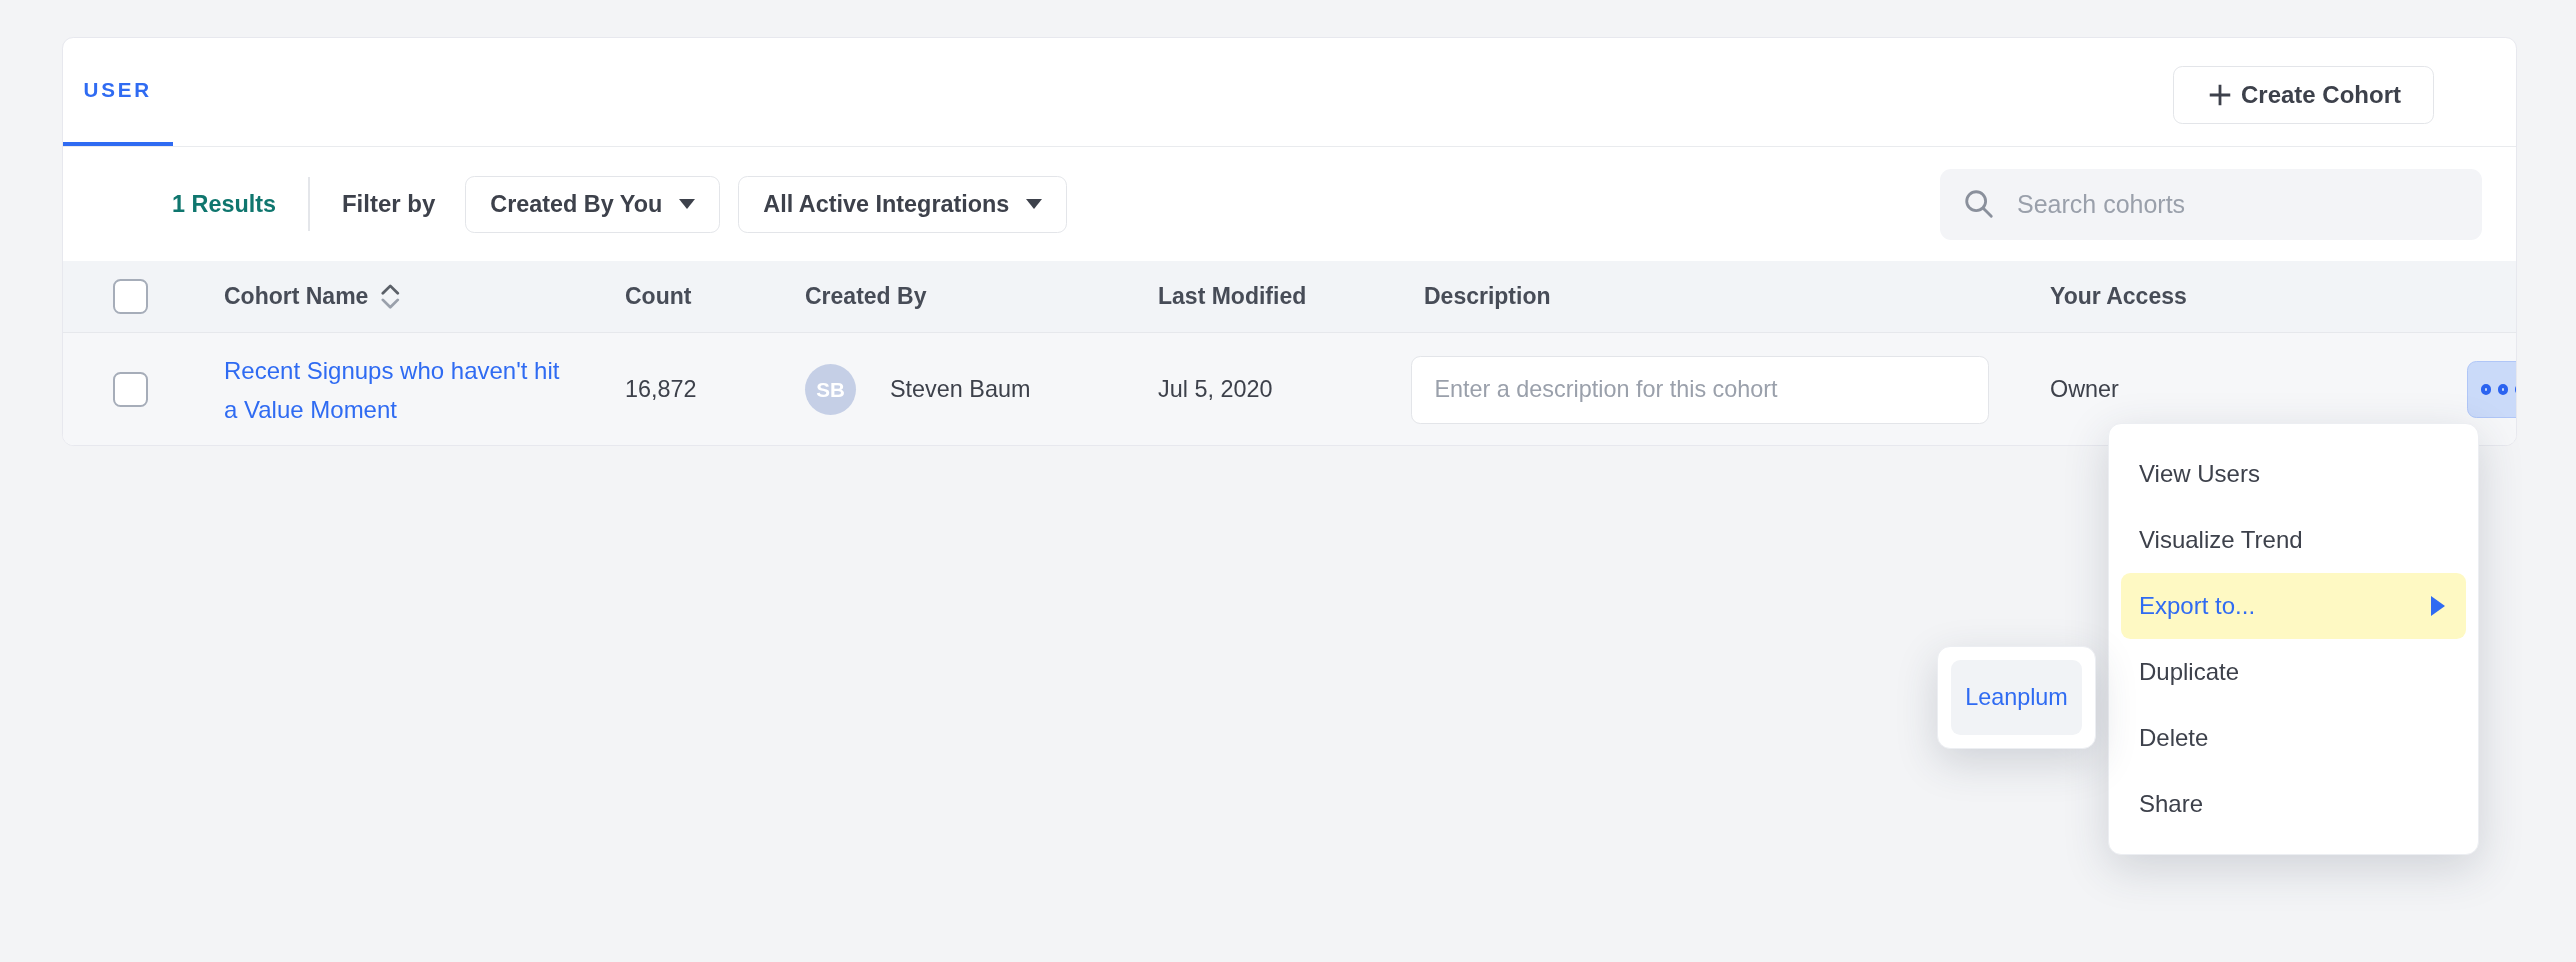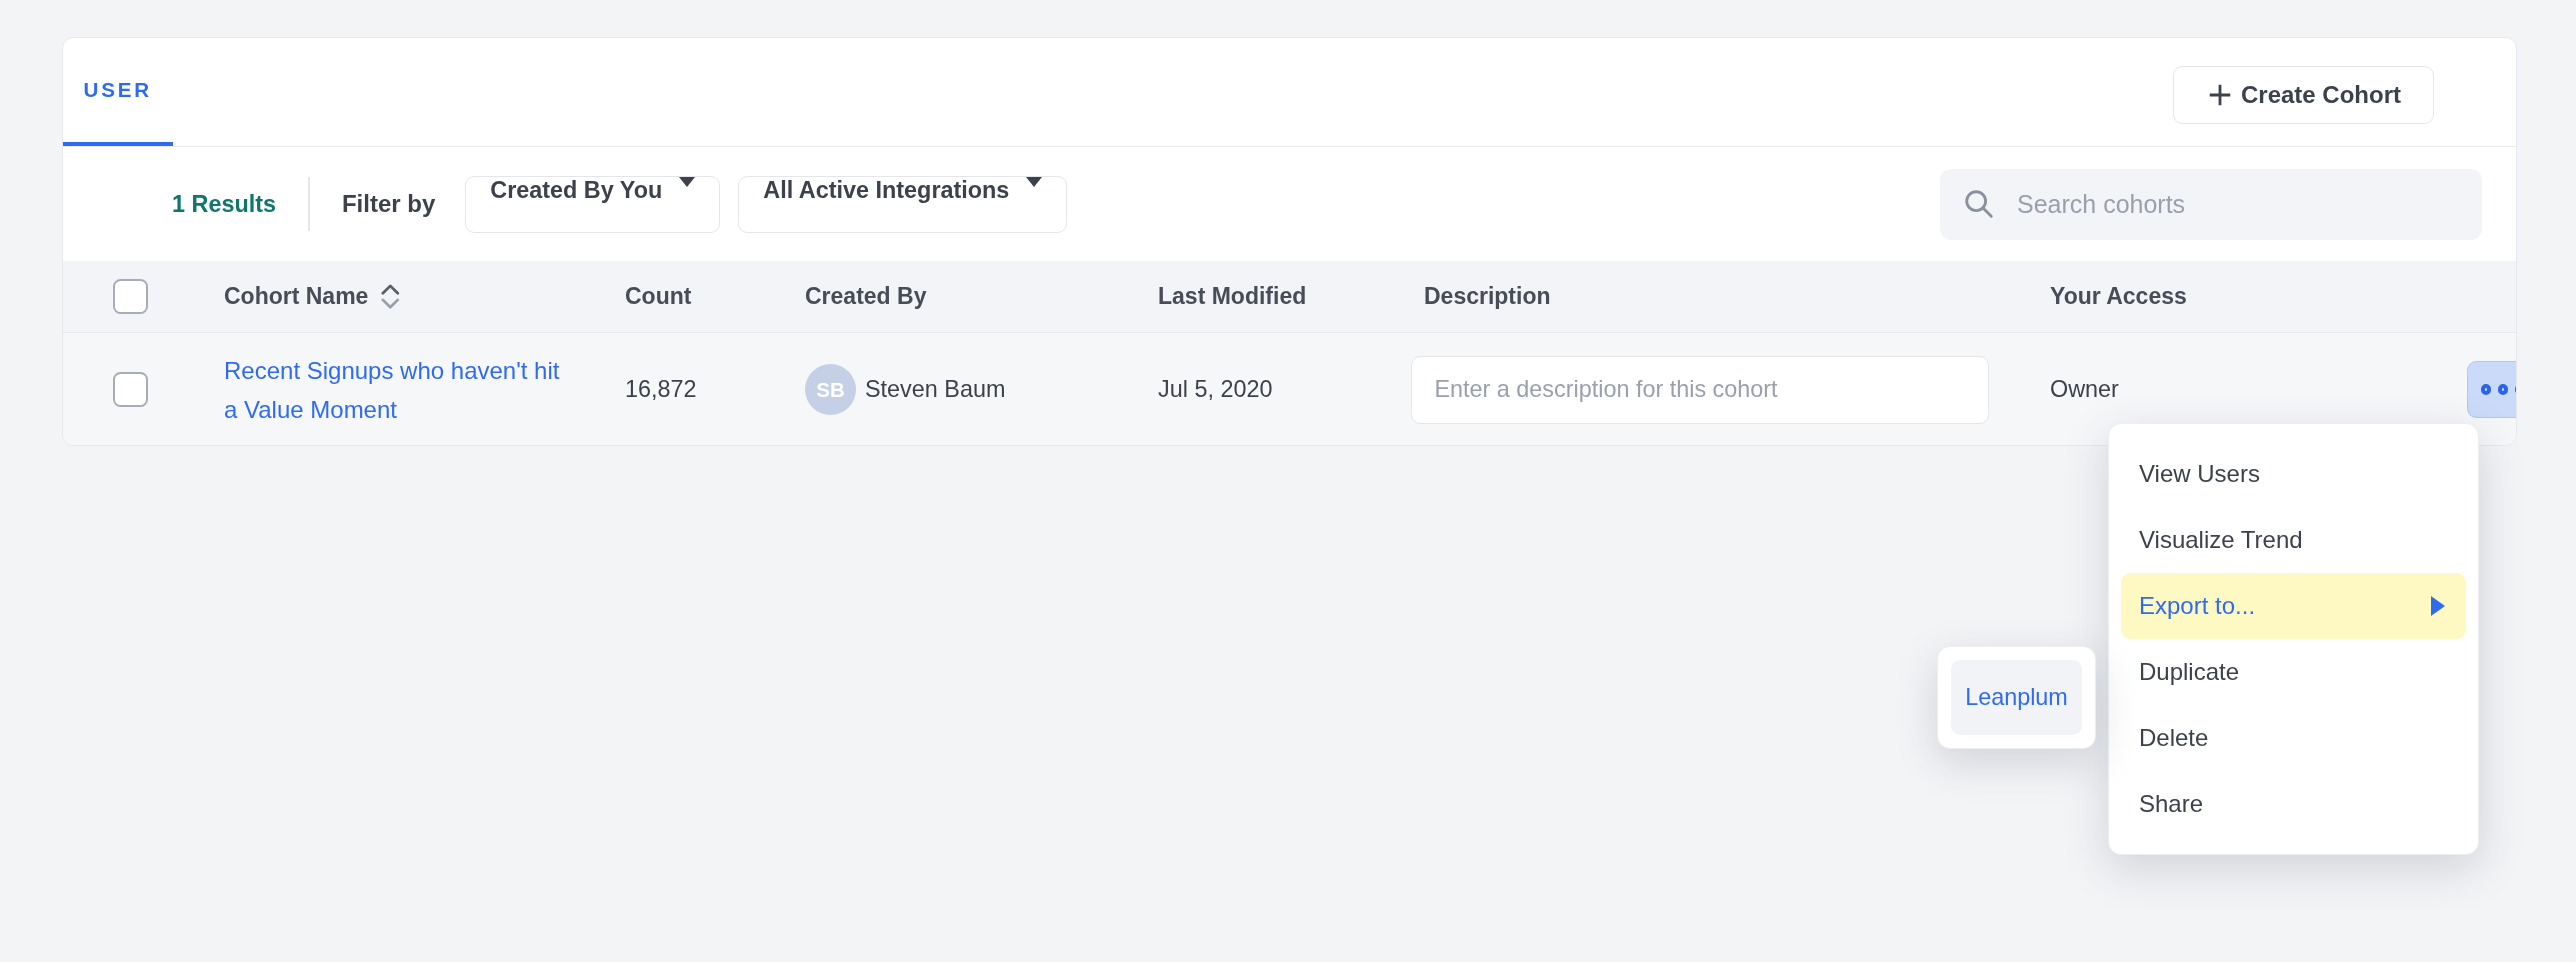--- a/index.html
+++ b/index.html
@@ -40,21 +40,21 @@
   
   .toolbar {
     height:114px;
     display:flex; align-items:center;
     padding-left:109px;
   }
   .results { font-size:23.4px; font-weight:bold; color:#0f766e; }
   .vdivider { width:1.9px; height:54px; background:#e4e6ea; margin:0 32px; }
   .filterby { font-size:24px; font-weight:bold; color:#3d414b; margin-right:30px; }
   .pill-btn {
-    display:flex; gap:17px;
+    display:flex; align-items:center; gap:17px;
     height:57px; padding:0 24px;
     background:#fff;
     border:1.9px solid #e3e5e9; border-radius:9.3px;
     font-size:23.4px; font-weight:bold; color:#3d414b;
     margin-right:18px; cursor:pointer;
   }
   .caret-down {
     width:0; height:0;
     border-left:8.4px solid transparent;
     border-right:8.4px solid transparent;
@@ -99,21 +99,21 @@
     cursor:pointer;
   }
   .col-name { display:flex; align-items:center; gap:11.2px; }
   .sort-icon { display:inline-flex; flex-direction:column; gap:2.8px; }
   .cohort-link {
     color:#2f6bf2; font-size:24px; line-height:39px;
     text-decoration:none; cursor:pointer; display:inline-block;
     max-width:336px;
   }
   .cell-plain { font-size:23.4px; color:#3d414b; }
-  .created-by { display:flex; align-items:center; gap:9px; }
+  .created-by { display:flex; align-items:center; gap:34px; }
   .avatar {
     width:51px; height:51px; border-radius:50%;
     background:#c5cfe6;
     display:flex; align-items:center; justify-content:center;
     color:#ffffff; font-size:20.6px; font-weight:bold;
   }
   .desc-input {
     width:578px; height:68px; margin-left:-13px;
     background:#fff; border:1.9px solid #e3e5e9; border-radius:9.3px;
     padding:0 22.4px; outline:none;

